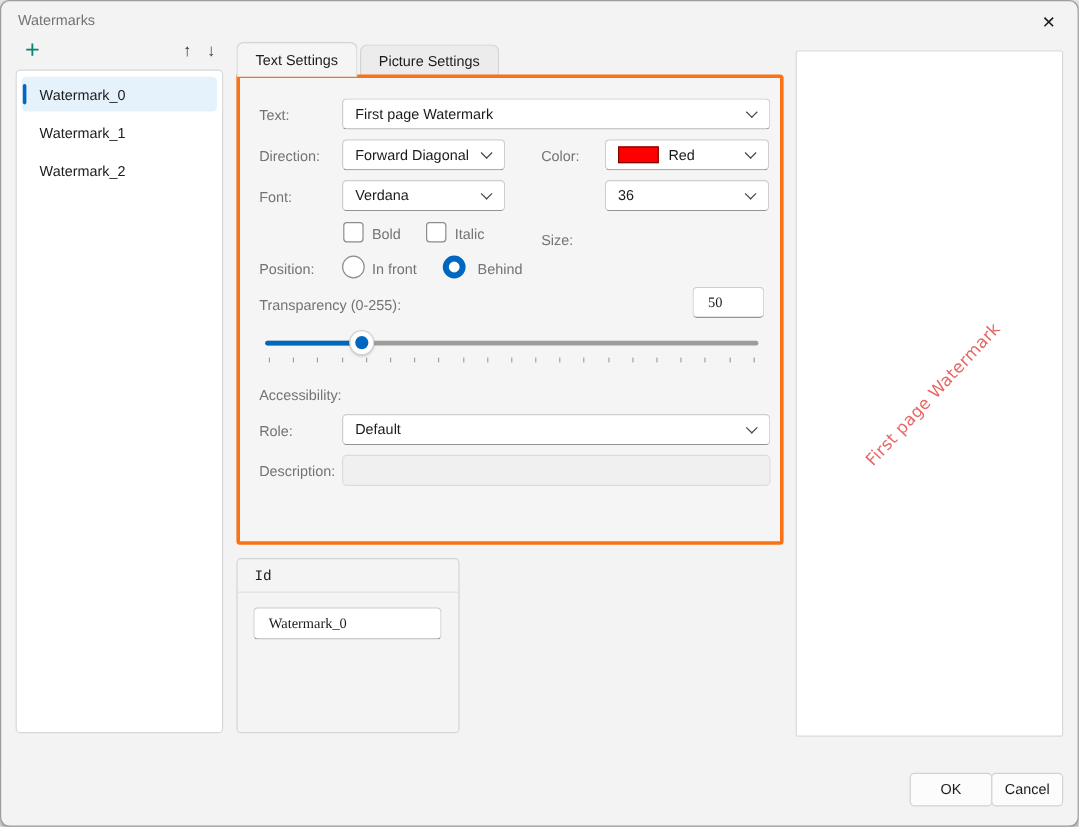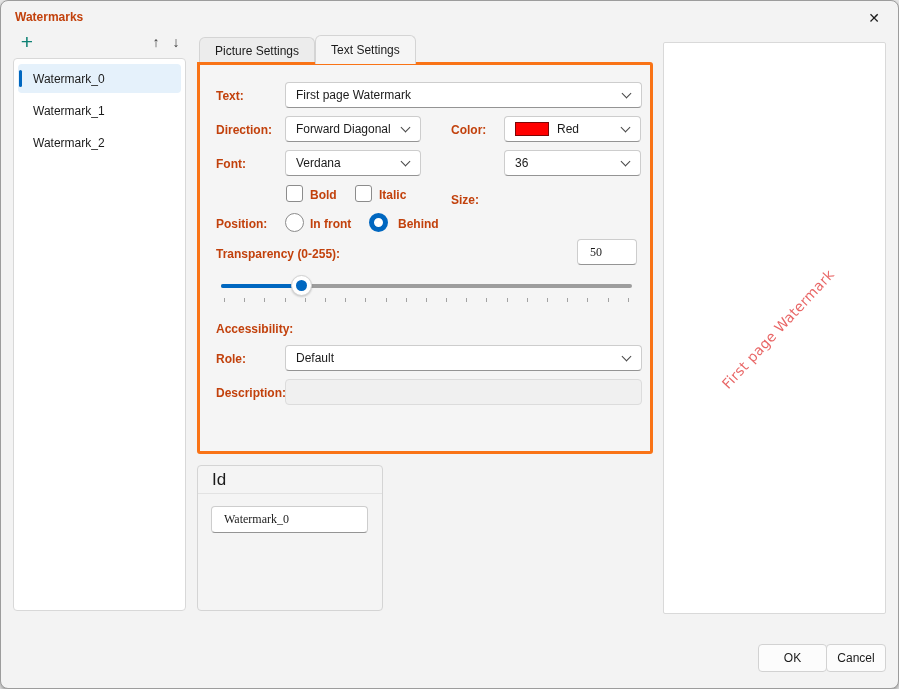--- a/index.html
+++ b/index.html
@@ -1,20 +1,20 @@
 <!DOCTYPE html>
 <html><head>
 <meta charset="utf-8">
 <style>
   html,body{margin:0;padding:0;background:#e8e8e8;font-family:"Liberation Sans",sans-serif;}
   *{box-sizing:border-box;}
   .window{position:relative;width:899px;height:689px;background:#f3f3f3;border:1px solid #9c9c9c;
           border-radius:8px;overflow:hidden;box-shadow:0 2px 4px rgba(0,0,0,.35);color:#1b1b1b;font-size:12px;}
   .abs{position:absolute;}
-  .lbl{position:absolute;font-size:12px;color:#c2410c;white-space:nowrap;font-weight:bold;}
+  .lbl{position:absolute;font-size:12px;color:#737373;white-space:nowrap;}
 
   
   .title{left:14px;top:9px;font-size:12px;}
   .close-btn{left:858px;top:4px;width:30px;height:26px;display:flex;align-items:center;justify-content:center;
              font-size:14px;color:#1b1b1b;cursor:default;border-radius:4px;}
 
   
   .plus-btn{left:14px;top:29px;width:24px;height:24px;display:flex;align-items:center;justify-content:center;
             font-size:21px;font-weight:500;}
   .arrow-btn{top:31px;width:18px;height:20px;display:flex;align-items:center;justify-content:center;
@@ -56,21 +56,21 @@
   .slider-track{position:absolute;left:21px;top:219px;width:411px;height:4px;background:#9d9d9d;border-radius:2px;}
   .slider-fill{position:absolute;left:0;top:0;height:4px;background:#0067c0;border-radius:2px;}
   .slider-thumb{position:absolute;top:210px;width:21px;height:21px;background:#fff;border:1px solid #d2d2d2;
                 border-radius:50%;box-shadow:0 1px 2px rgba(0,0,0,.18);display:flex;align-items:center;justify-content:center;}
   .slider-dot{width:11px;height:11px;border-radius:50%;background:#0067c0;}
   .ticks{position:absolute;left:24px;top:233px;width:405px;display:flex;justify-content:space-between;}
   .tick{width:1px;height:4px;background:#a2a2a2;}
 
   
   .groupbox{position:absolute;top:464px;height:146px;border:1px solid #d4d4d4;border-radius:4px;background:#f4f4f4;}
-  .group-header{height:28px;border-bottom:1px solid #e2e2e2;display:flex;align-items:center;padding:0 14px;font-size:17px;}
+  .group-header{height:28px;border-bottom:1px solid #e2e2e2;display:flex;align-items:center;padding:0 14px;font-size:12px;font-family:Liberation Mono, monospace;}
   .hint{position:absolute;left:14px;top:76px;width:242px;font-size:11.5px;line-height:15.5px;color:#1b1b1b;}
 
   
   .preview{left:662px;top:41px;width:223px;height:572px;background:#fff;border:1px solid #d9d9d9;border-radius:2px;overflow:hidden;}
   .wm-text{position:absolute;left:114px;top:286px;transform:translate(-50%,-50%) rotate(-47deg);
            font-size:14px;letter-spacing:.3px;opacity:.78;white-space:nowrap;font-family:"DejaVu Sans",sans-serif;}
 
   
   .btn{position:absolute;top:643px;height:28px;background:#fcfcfc;border:1px solid #d2d2d2;border-radius:4px;
        font-size:12px;font-family:"Liberation Sans",sans-serif;color:#1b1b1b;display:flex;align-items:center;justify-content:center;}
@@ -94,22 +94,22 @@
       </div>
       <div class="list-item">
         <span>Watermark_1</span>
       </div>
       <div class="list-item">
         <span>Watermark_2</span>
       </div>
     </div>
 
   <div class="abs tabs">
+    <div class="tab active">Text Settings</div>
     <div class="tab inactive">Picture Settings</div>
-    <div class="tab active">Text Settings</div>
   </div>
 
   <div class="abs panel">
 
     <div class="lbl" style="left:16px;top:24px;">Text:</div>
     <div class="combo" style="left:85px;top:17px;width:357px;">
       <span>First page Watermark</span>
       <span class="chev"></span>
     </div>
 

